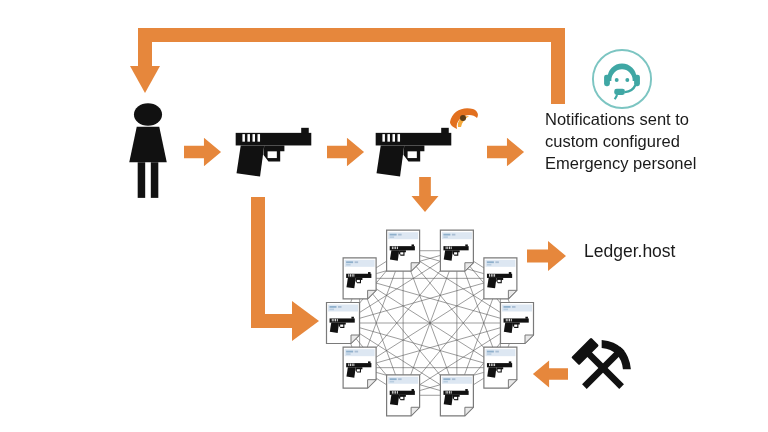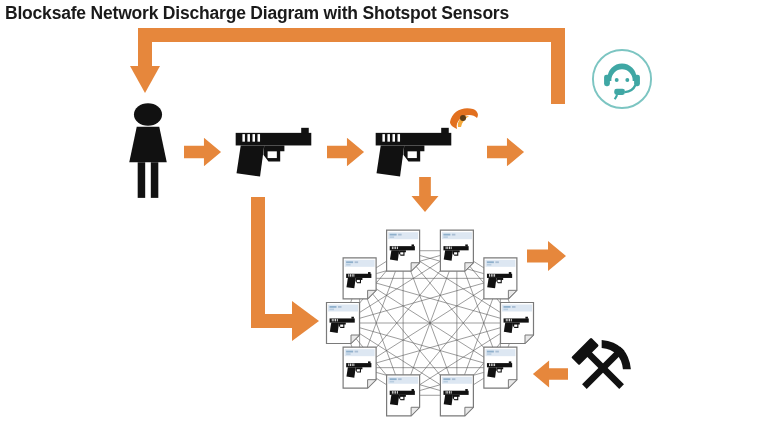--- a/index.html
+++ b/index.html
@@ -174,14 +174,17 @@
         <use href="#sym-node" x="499" y="301" width="36" height="44"></use>
         <use href="#sym-node" x="482.3844785106204" y="345.67167917422796" width="36" height="44"></use>
         <use href="#sym-node" x="438.88447851062045" y="373.2802952384317" width="36" height="44"></use>
         <use href="#sym-node" x="385.1155214893796" y="373.2802952384317" width="36" height="44"></use>
         <use href="#sym-node" x="341.6155214893796" y="345.67167917422796" width="36" height="44"></use>
         <use href="#sym-node" x="325" y="301" width="36" height="44"></use>
         <use href="#sym-node" x="341.61552148937955" y="256.32832082577204" width="36" height="44"></use>
       </g>
   </svg>
 
-  <div class="t title">Blocksafe Network Discharge Diagram with Shotspot Sensors</div>
+  <div class="t notif">Notifications sent to
+custom configured
+Emergency personel</div>
+  <div class="t ledgerhost">Ledger.host</div>
 </div>
 
 </body></html>

